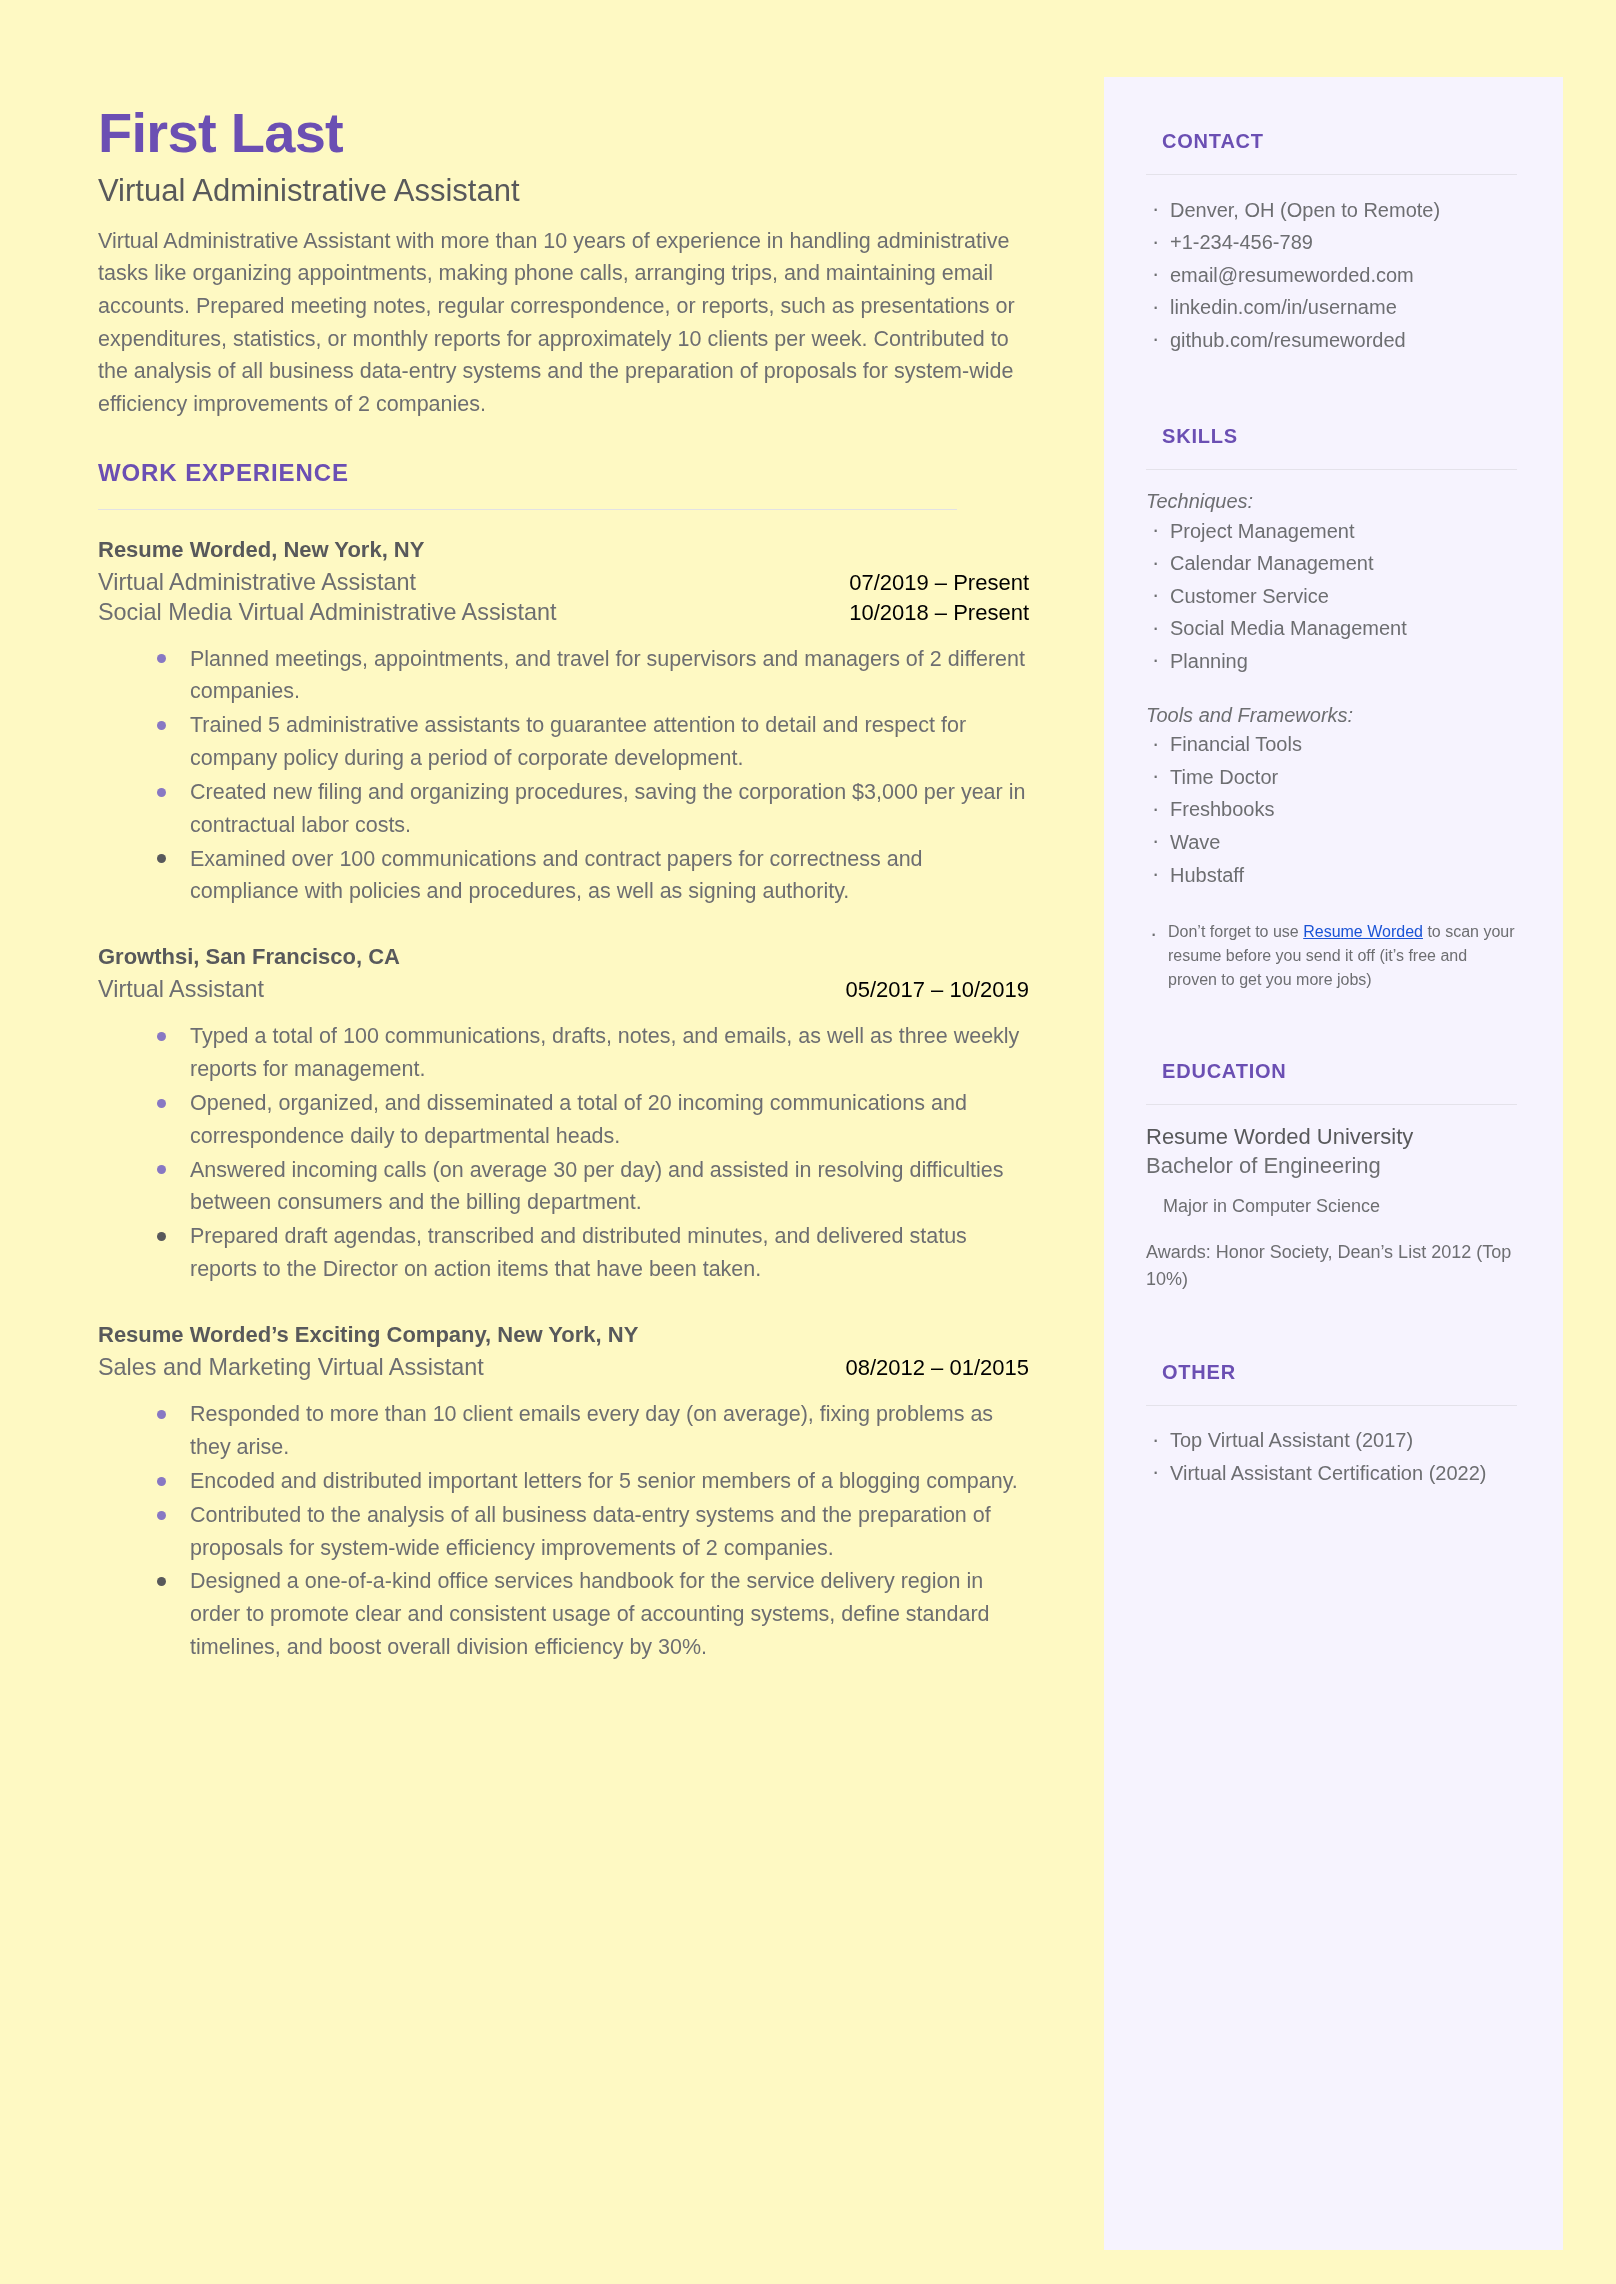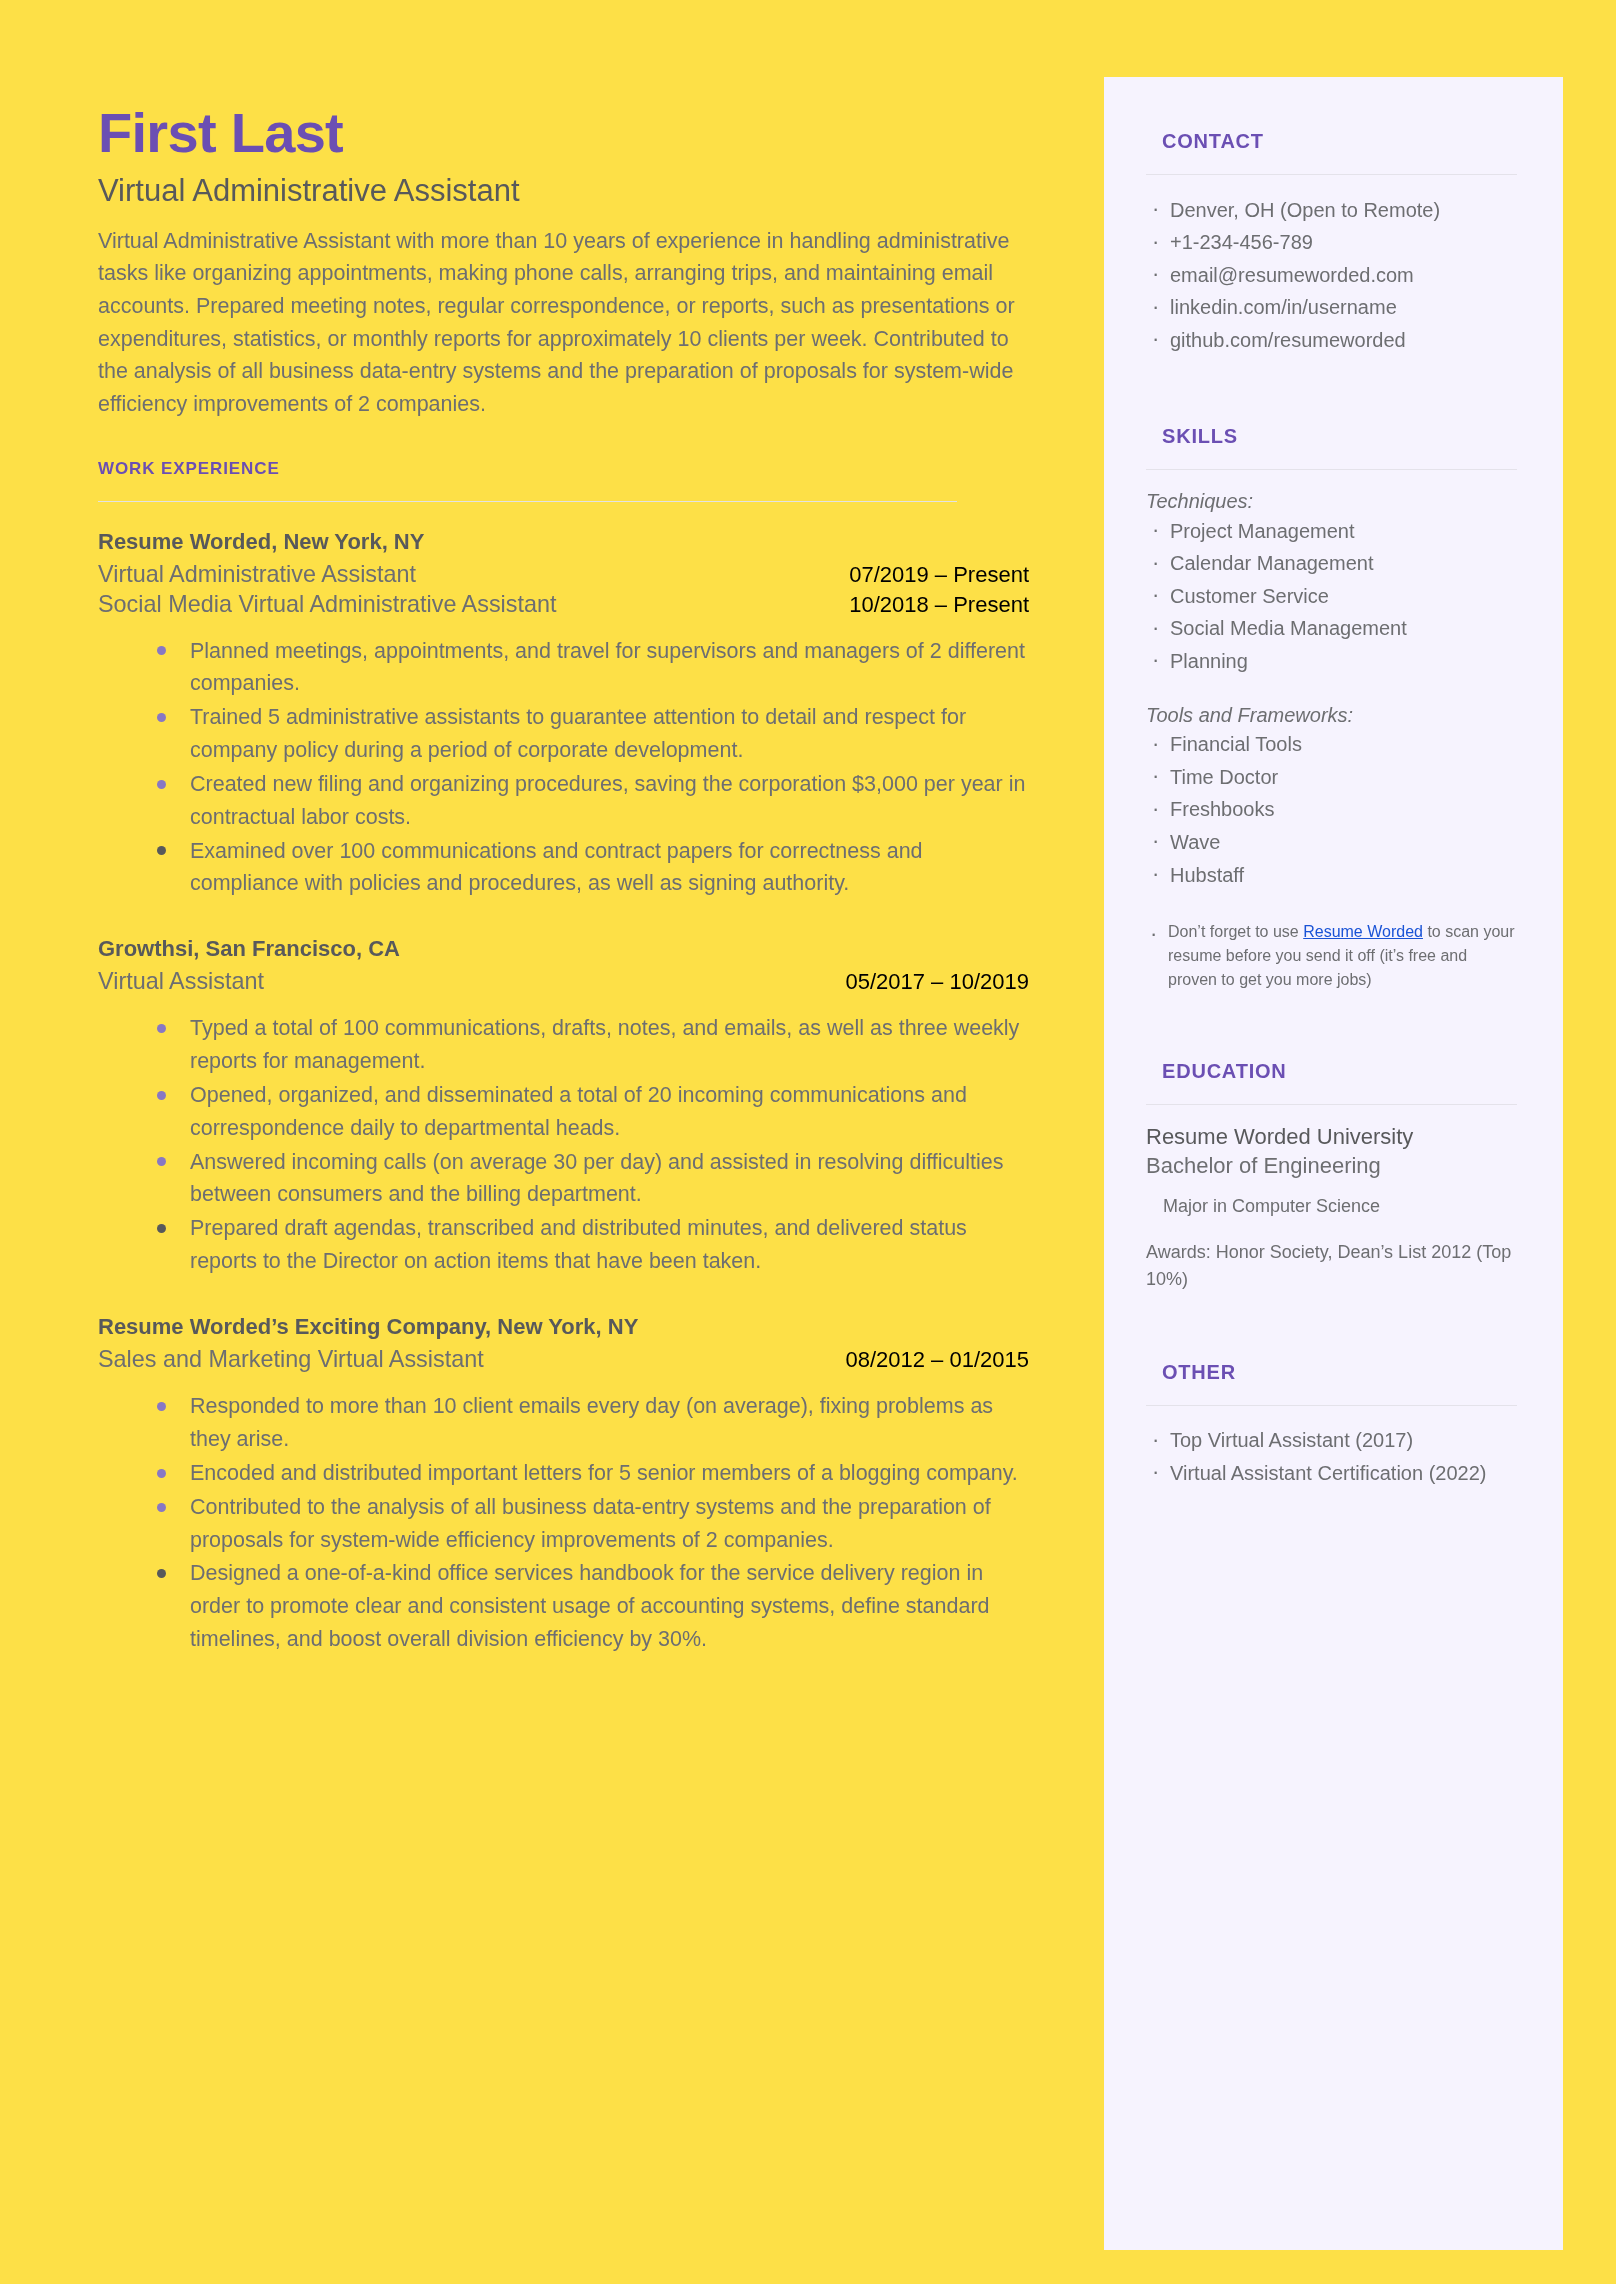--- a/index.html
+++ b/index.html
@@ -11,21 +11,21 @@
     width: 1617px;
     height: 2284px;
     font-family: "Liberation Sans", sans-serif;
     position: relative;
     overflow: hidden;
   }
 
   .page {
     position: absolute;
     inset: 0;
-    background: #fde047;
+    background: #fef9c3;
   }
 
   .sidebar-bg {
     position: absolute;
     left: 1104px;
     top: 77px;
     width: 459px;
     height: 2173px;
     background: #f6f3fe;
   }
@@ -55,21 +55,21 @@
   }
   .summary {
     font-size: 21.5px;
     color: #6d6e71;
     line-height: 1.52;
     margin: 0;
   }
 
   
   .sec-head {
-    font-size: 17px;
+    font-size: 24px;
     font-weight: bold;
     color: #6b4fb3;
     letter-spacing: 0.9px;
     margin: 38px 0 0 0;
   }
   .sec-rule {
     border-bottom: 1.3px solid #e2e2e4;
     margin-top: 22px;
     width: 859px;
   }

